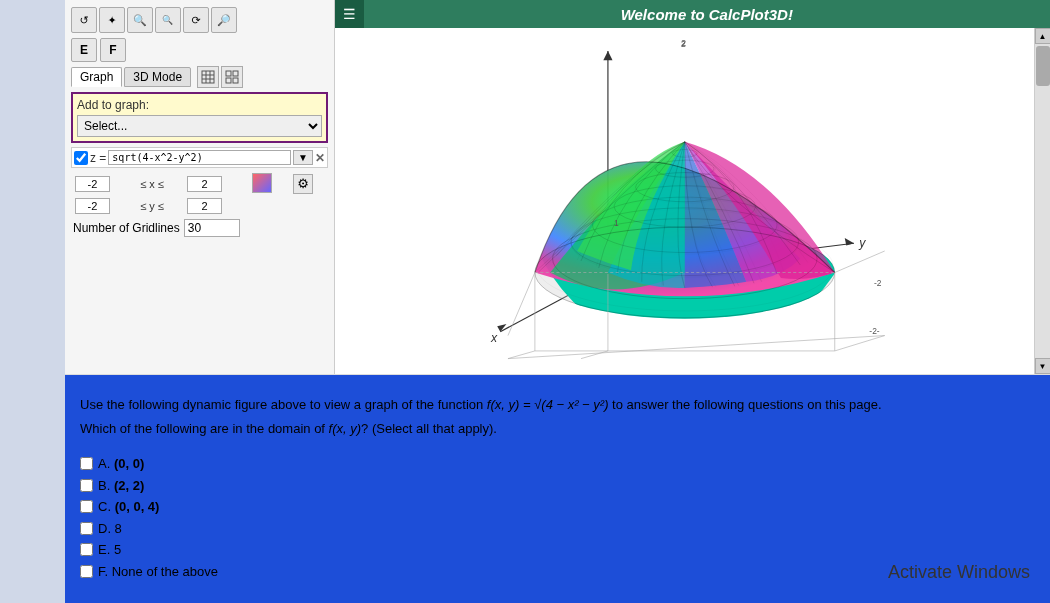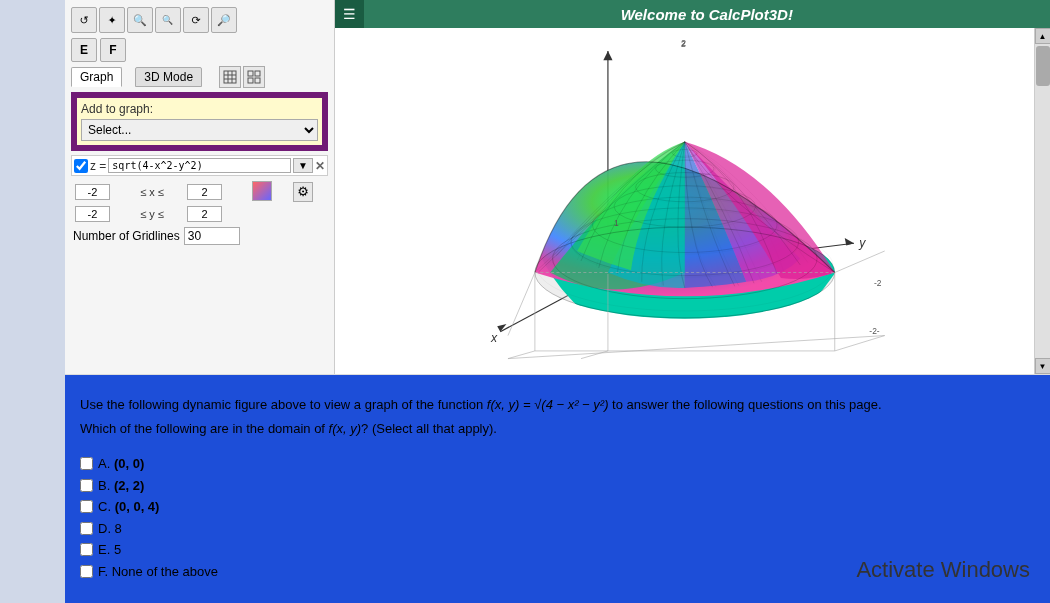--- a/index.html
+++ b/index.html
@@ -111,21 +111,21 @@
       background: #e8e8e8;
       cursor: pointer;
       font-size: 12px;
       font-weight: bold;
       border-radius: 2px;
     }
 
     .tab-row {
       display: flex;
       align-items: center;
-      gap: 13px;
+      gap: 2px;
       padding: 2px 2px;
     }
 
     .tab-btn {
       padding: 2px 8px;
       border: 1px solid #aaa;
       background: #e0e0e0;
       cursor: pointer;
       font-size: 12px;
       border-radius: 2px 2px 0 0;
@@ -143,21 +143,21 @@
       background: #e8e8e8;
       cursor: pointer;
       display: flex;
       align-items: center;
       justify-content: center;
       font-size: 9px;
     }
 
     .add-graph-section {
       background: #fffacd;
-      border: 6px solid #701a75;
+      border: 2px solid #701a75;
       margin: 2px;
       padding: 4px;
     }
 
     .add-graph-label {
       font-size: 12px;
       color: #333;
       margin-bottom: 3px;
     }
 
@@ -329,21 +329,21 @@
 
     .windows-activate {
       position: absolute;
       bottom: 20px;
       right: 20px;
       text-align: right;
       color: #555;
       font-size: 14px;
     }
 
-    .windows-activate-title { font-size: 22px; color: #333; }
+    .windows-activate-title { font-size: 18px; color: #333; }
 
     
     .dome-svg {
       position: absolute;
       top: 0; left: 0; width: 100%; height: 100%;
     }
   </style>
 </head>
 <body>
 

